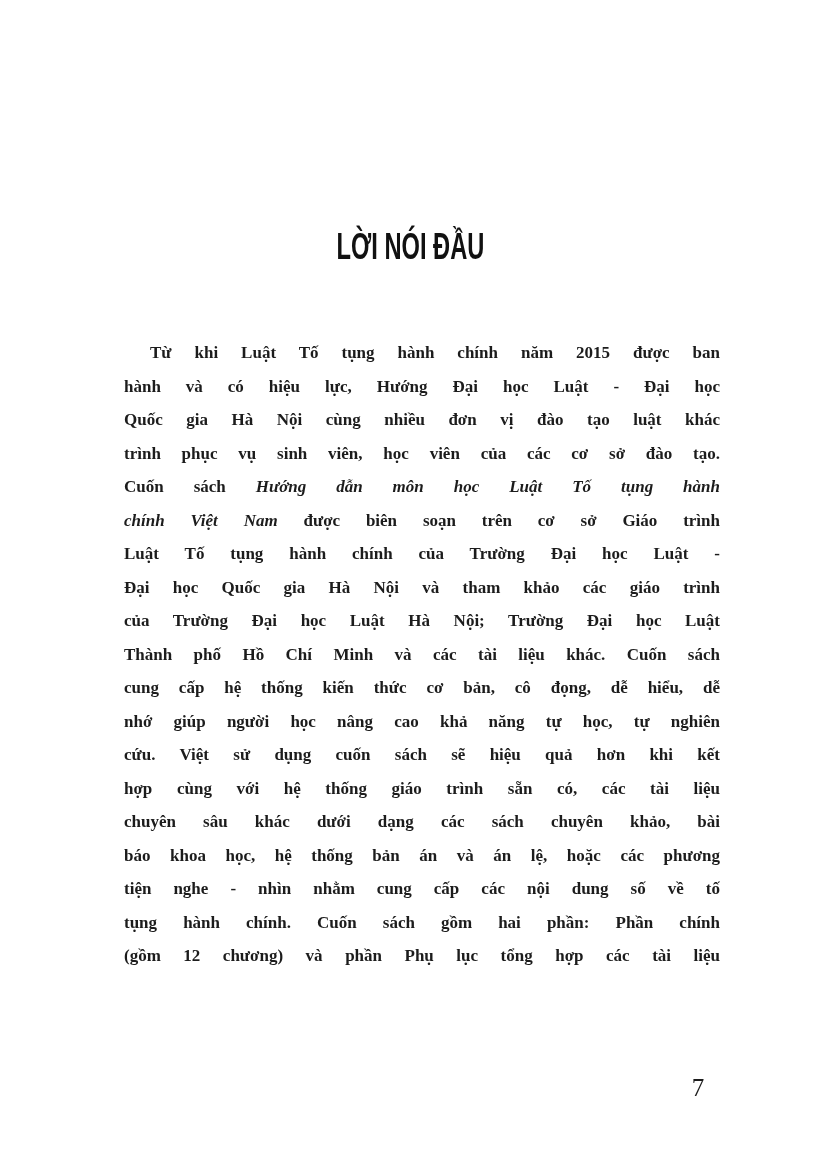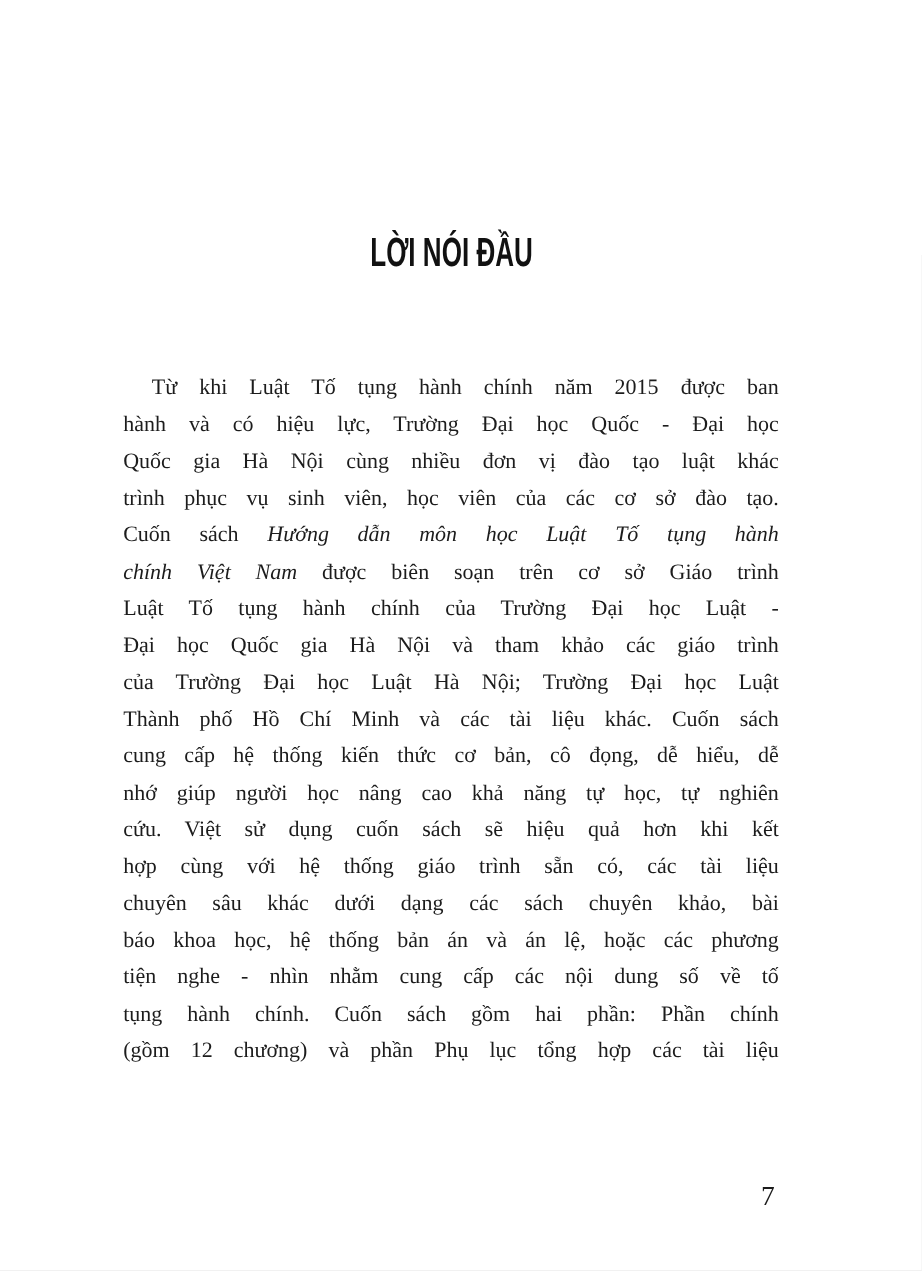--- a/index.html
+++ b/index.html
@@ -8,44 +8,45 @@
     width: 838px;
     height: 1155px;
     background: #ffffff;
     color: #1c1c1c;
     font-family: "Liberation Serif", serif;
     overflow: hidden;
     margin: 0 auto;
   }
   .title-wrap {
     position: absolute;
-    top: 211px;
+    top: 228px;
     left: 112px;
     width: 596px;
     text-align: center;
   }
   .title {
     display: inline-block;
     font-family: "Liberation Sans", sans-serif;
     font-weight: 900;
     font-size: 37px;
     line-height: 1;
     color: #111111;
     transform: scaleX(0.64);
     transform-origin: center;
     white-space: nowrap;
     letter-spacing: 0px;
   }
   .paragraph {
     position: absolute;
-    left: 112px;
+    left: 124px;
     top: 336px;
     width: 596px;
-    font-size: 20px;
+    font-size: 17px;
     line-height: 33.5px;
+    font-weight: bold;
   }
   .line {
     height: 33.5px;
     text-align: justify;
     text-align-last: justify;
     overflow: hidden;
     white-space: normal;
   }
   .line.indent { text-indent: 26px; }
   .line i { font-style: italic; }
@@ -62,21 +63,21 @@
 </head>
 <body>
 
 <div class="page">
   <div class="title-wrap">
     <span class="title">LỜI NÓI ĐẦU</span>
   </div>
 
   <div class="paragraph">
       <div class="line indent"><span>Từ khi Luật Tố tụng hành chính năm 2015 được ban</span></div>
-      <div class="line"><span>hành và có hiệu lực, Trường Đại học Quốc - Đại học</span></div>
+      <div class="line"><span>hành và có hiệu lực, Hướng Đại học Luật - Đại học</span></div>
       <div class="line"><span>Quốc gia Hà Nội cùng nhiều đơn vị đào tạo luật khác</span></div>
       <div class="line"><span>trình phục vụ sinh viên, học viên của các cơ sở đào tạo.</span></div>
       <div class="line"><span>Cuốn sách </span><i>Hướng dẫn môn học Luật Tố tụng hành</i></div>
       <div class="line"><i>chính Việt Nam</i><span> được biên soạn trên cơ sở Giáo trình</span></div>
       <div class="line"><span>Luật Tố tụng hành chính của Trường Đại học Luật -</span></div>
       <div class="line"><span>Đại học Quốc gia Hà Nội và tham khảo các giáo trình</span></div>
       <div class="line"><span>của Trường Đại học Luật Hà Nội; Trường Đại học Luật</span></div>
       <div class="line"><span>Thành phố Hồ Chí Minh và các tài liệu khác. Cuốn sách</span></div>
       <div class="line"><span>cung cấp hệ thống kiến thức cơ bản, cô đọng, dễ hiểu, dễ</span></div>
       <div class="line"><span>nhớ giúp người học nâng cao khả năng tự học, tự nghiên</span></div>

